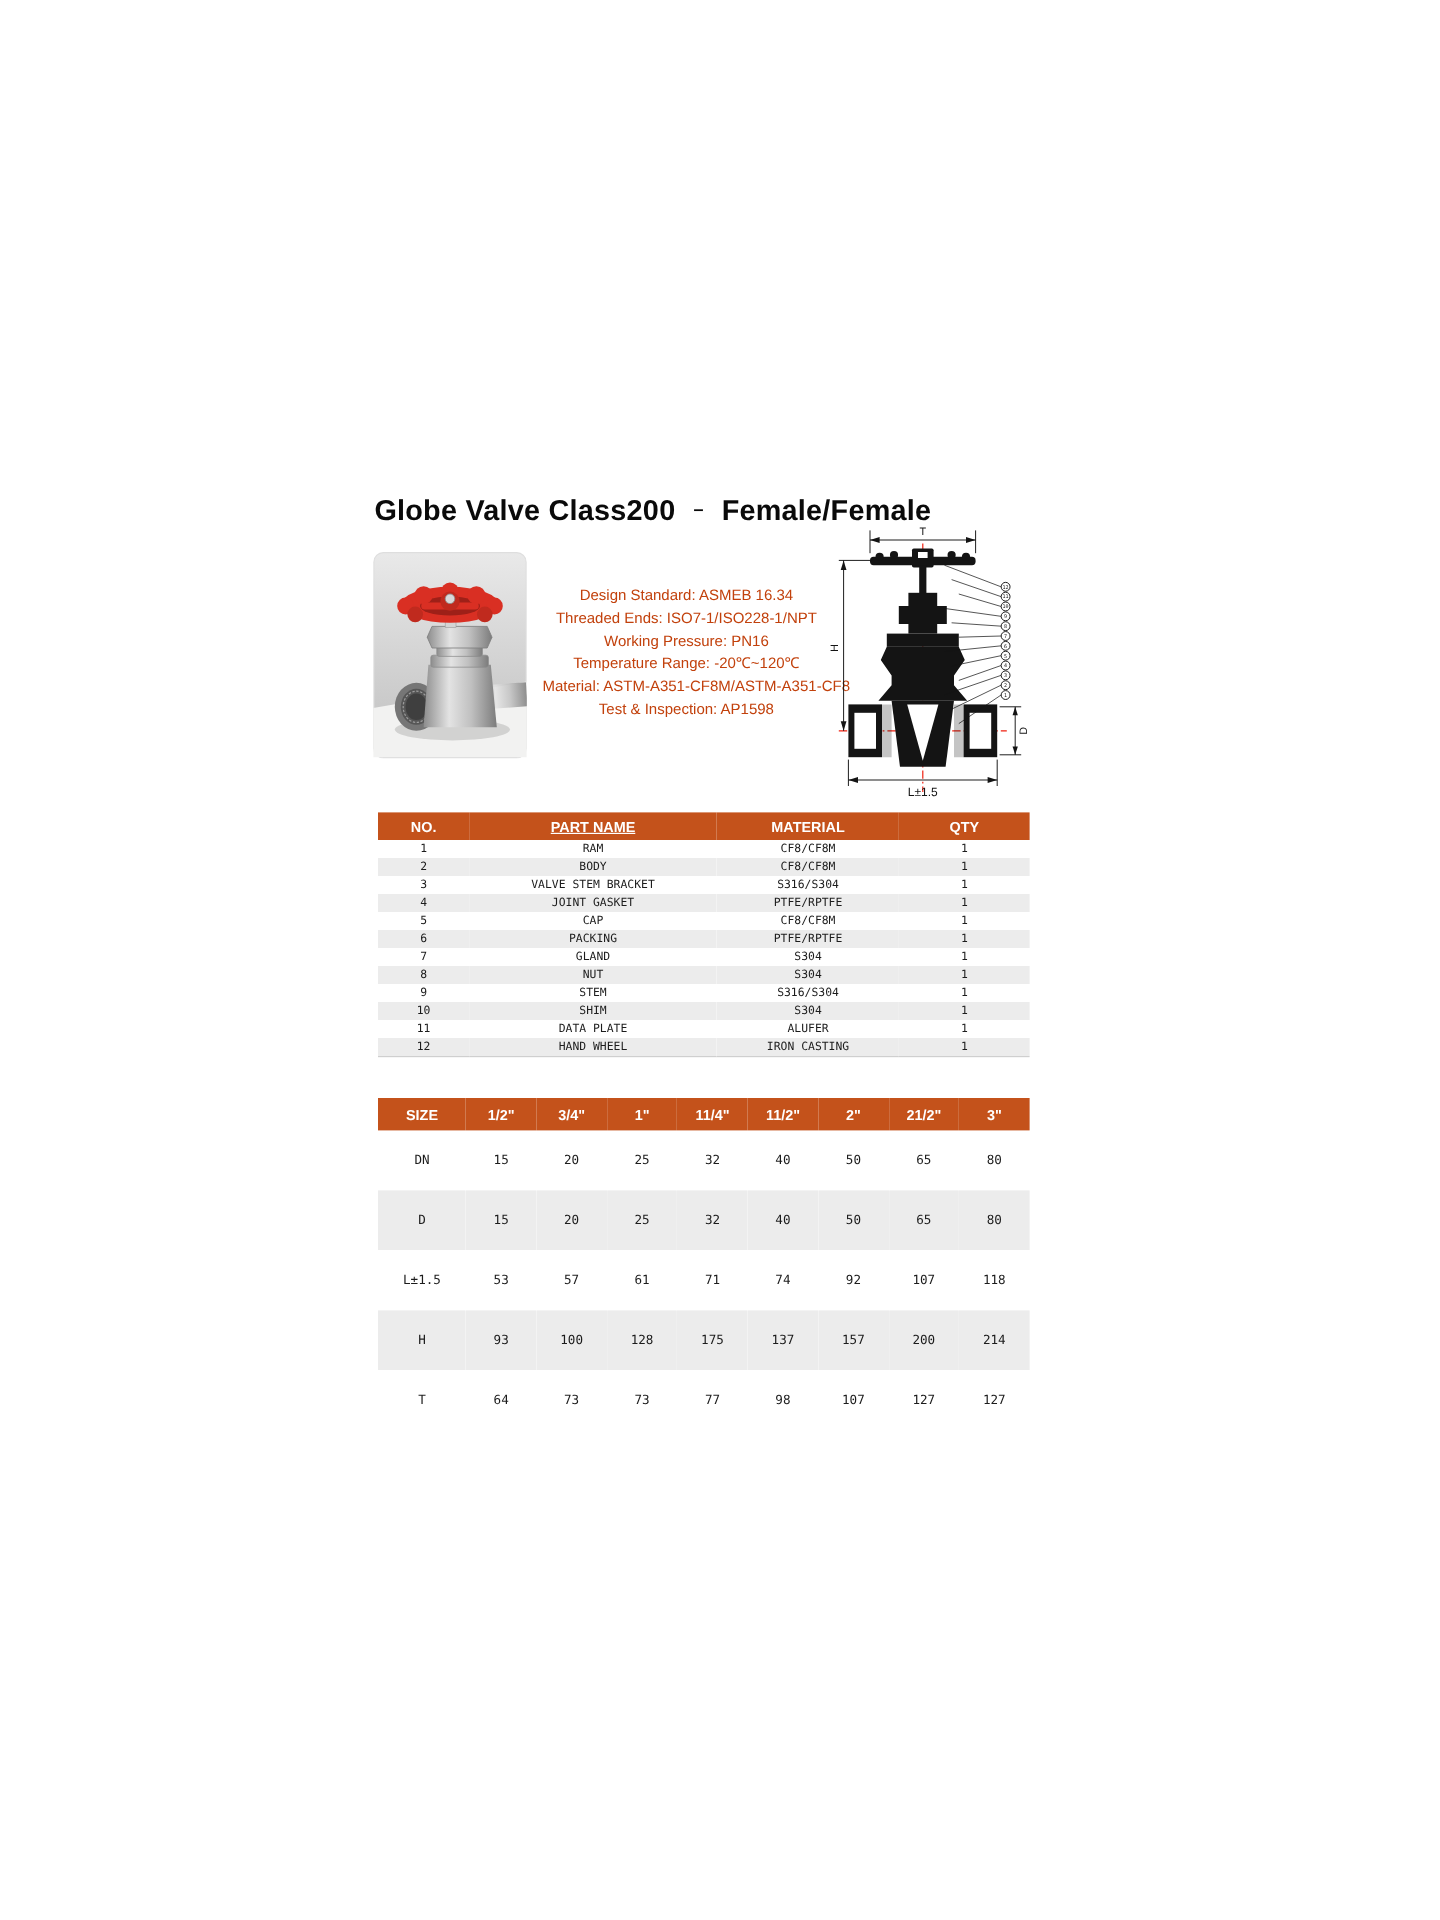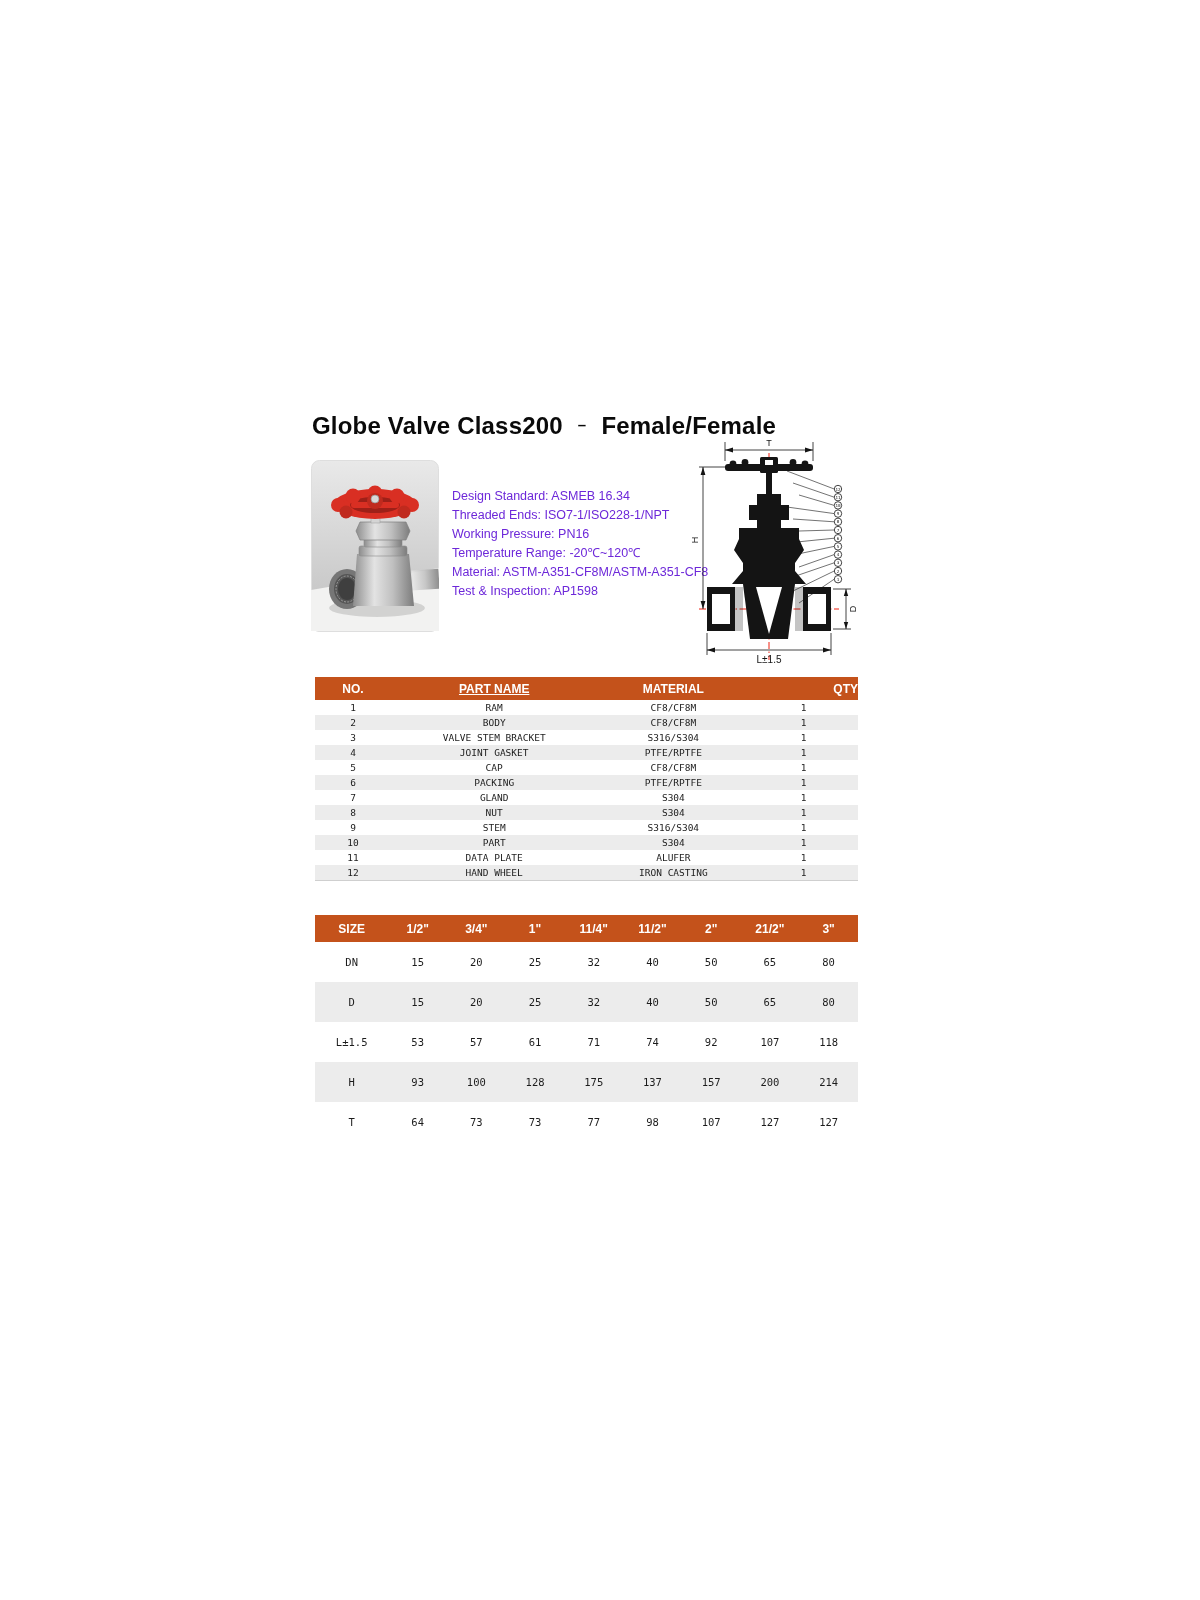--- a/index.html
+++ b/index.html
@@ -18,21 +18,21 @@
   .title-row{
     position:absolute;left:312px;top:412px;display:flex;align-items:center;gap:15px;
     font-weight:bold;font-size:24px;color:#0a0a0a;letter-spacing:0.2px;
   }
   .title-dash{font-size:15px;font-weight:bold;transform:translateY(-2px);}
   
   .photo{position:absolute;left:311px;top:460px;width:128px;height:172px;}
   
   .specs{position:absolute;left:452px;top:487px;width:240px;list-style:none;}
   .specs li{
-    font-size:12.5px;color:#6d28d9;line-height:19px;white-space:nowrap;
+    font-size:12.5px;color:#c2410c;line-height:19px;white-space:nowrap;text-align:center;
   }
   
   .drawing{position:absolute;left:687px;top:437px;width:176px;height:232px;}
   .drawing .solid{fill:#141414;stroke:none;}
   .drawing .dim{stroke:#141414;stroke-width:0.8;fill:none;}
   .drawing .arrow{fill:#141414;stroke:none;}
   .drawing .cl{stroke:var(--centerline_red);stroke-width:1;stroke-dasharray:7 2.5 1.5 2.5;fill:none;}
   .drawing .dimlabel{
     font-family:"Liberation Sans",sans-serif;font-size:9px;fill:#141414;text-anchor:middle;
   }
@@ -55,25 +55,25 @@
     font-family:"DejaVu Sans Mono",monospace;color:#1c1c1c;
     text-align:center;vertical-align:middle;overflow:hidden;white-space:nowrap;
   }
   tbody tr:nth-child(even){background:var(--row_alt);}
   
   .parts-table thead th{height:23px;font-size:12px;}
   .parts-table tbody td{height:15px;font-size:9.5px;}
   .parts-table th:nth-child(1){width:14%;}
   .parts-table th:nth-child(2){width:38%;text-decoration:underline;}
   .parts-table th:nth-child(3){width:28%;}
-  .parts-table th:nth-child(4){width:20%;text-align:right;}
+  .parts-table th:nth-child(4){width:20%;}
   .parts-table tbody tr:last-child{border-bottom:1px solid #cfcfcf;}
   
   .size-table thead th{height:27px;font-size:12px;}
-  .size-table tbody td{height:40px;font-size:10.5px;}
+  .size-table tbody td{height:50px;font-size:10.5px;}
   .size-table th:nth-child(1){width:13.5%;margin-top:28px;}
 </style>
 </head>
 <body>
 
 <div class="page">
 
   <div class="title-row">
     <span>Globe Valve Class200</span>
     <span class="title-dash">–</span>
@@ -325,21 +325,21 @@
 
   <tr>
     <td>9</td>
     <td>STEM</td>
     <td>S316/S304</td>
     <td>1</td>
   </tr>
 
   <tr>
     <td>10</td>
-    <td>PART</td>
+    <td>SHIM</td>
     <td>S304</td>
     <td>1</td>
   </tr>
 
   <tr>
     <td>11</td>
     <td>DATA PLATE</td>
     <td>ALUFER</td>
     <td>1</td>
   </tr>

